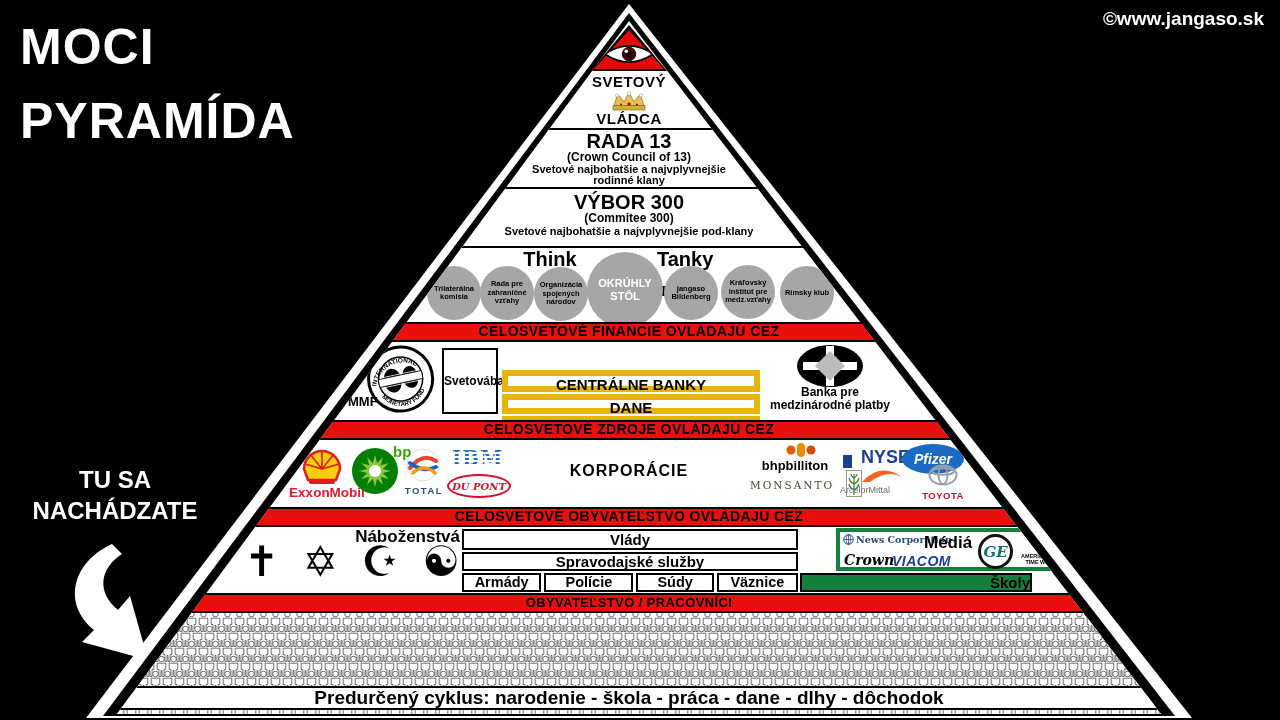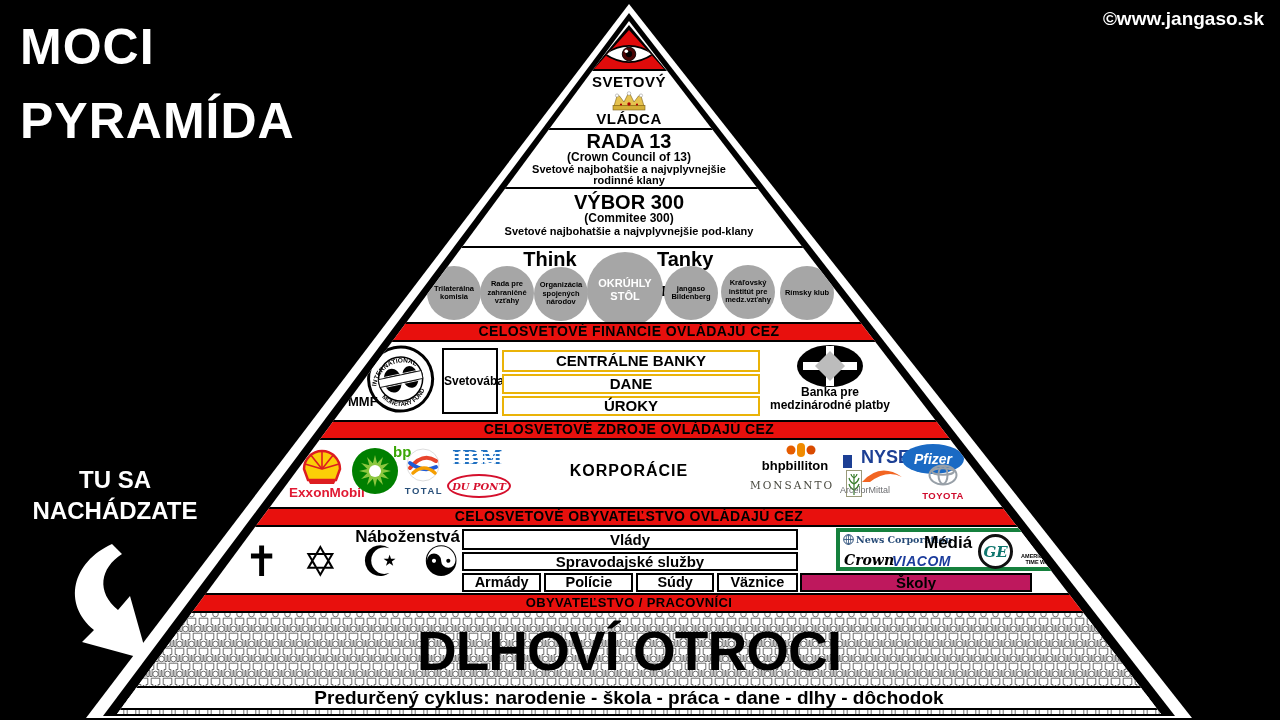--- a/index.html
+++ b/index.html
@@ -51,22 +51,22 @@
   .banner{position:absolute;left:0;width:1258px;text-align:center;background:#e8100d;
           border-top:2px solid #000;border-bottom:2px solid #000;height:20px;
           font-weight:bold;font-size:14px;line-height:15px;letter-spacing:.4px;color:#000;}
 
   
   .imf-wrap{position:absolute;left:366px;top:344px;transform:rotate(-12deg);}
   .mmf-label{position:absolute;left:348px;top:394px;font-size:13px;font-weight:bold;}
   .wb-box{position:absolute;left:442px;top:348px;width:56px;height:66px;border:2px solid #000;
           display:flex;flex-direction:row;align-items:center;justify-content:space-between;
           padding:1px 0;font-size:12px;font-weight:bold;line-height:13px;}
-  .fin-row{position:absolute;left:502px;width:258px;border:2px solid #eab308;text-align:center;
-           font-size:15px;font-weight:bold;background:#fff;}
+  .fin-row{position:absolute;left:502px;width:258px;border:6px solid #eab308;text-align:center;
+           font-size:15px;font-weight:bold;background:#fff;margin-top:20px;}
   .bis-logo{position:absolute;left:795px;top:344px;}
   .bis-label{position:absolute;left:745px;top:386px;width:170px;text-align:center;
              font-size:12px;font-weight:bold;line-height:13px;}
 
   
   .exxon{position:absolute;left:278px;top:485px;width:98px;text-align:center;
          color:#e01933;font-size:13.5px;font-weight:bold;}
   .bp-text{position:absolute;left:393px;top:443px;color:#3aa606;font-size:15px;font-weight:bold;}
   .total-text{position:absolute;left:396px;top:485px;width:56px;text-align:center;color:#29507a;
               font-size:9.5px;font-weight:bold;letter-spacing:1.5px;}
@@ -113,21 +113,21 @@
   .disney{position:absolute;left:4px;top:20px;font-family:"DejaVu Serif",serif;
           font-style:italic;font-weight:bold;font-size:14px;}
   .viacom{position:absolute;left:52px;top:21px;color:#1b3c9c;font-style:italic;
           font-weight:bold;font-size:14px;letter-spacing:.5px;}
   .ge{position:absolute;left:138px;top:2px;width:35px;height:35px;border:3px solid #111;
       border-radius:50%;display:flex;align-items:center;justify-content:center;
       font-family:"DejaVu Serif",serif;font-style:italic;font-weight:bold;font-size:15px;color:#0f766e;}
   .aol{position:absolute;left:180px;top:2px;width:50px;text-align:center;}
   .aol-txt{font-size:5.5px;font-weight:bold;line-height:6px;}
   .schools-box{position:absolute;left:800px;top:573px;width:232px;height:19px;border:2px solid #000;
-               text-align:center;font-size:15px;font-weight:bold;line-height:15px;background:#be185d;}
+               text-align:right;font-size:15px;font-weight:bold;line-height:15px;background:#15803d;}
 
   
   .crowd{position:absolute;left:0;top:613px;}
   .slaves{top:621px;font-size:55px;font-weight:bold;letter-spacing:-1px;line-height:60px;}
   .cycle-strip{position:absolute;left:0;top:686px;width:1258px;height:24px;background:#fff;
                border-top:2px solid #000;border-bottom:2px solid #000;text-align:center;
                font-size:19px;font-weight:bold;line-height:20px;}
 </style>
 </head>
 <body>
@@ -1114,17 +1114,16 @@
         <use href="#person" x="1182" y="88"></use>
         <use href="#person" x="1194" y="88"></use>
         <use href="#person" x="1206" y="88"></use>
         <use href="#person" x="1218" y="88"></use>
         <use href="#person" x="1230" y="88"></use>
         <use href="#person" x="1242" y="88"></use>
         <use href="#person" x="1254" y="88"></use>
         <use href="#person" x="1266" y="88"></use>
         <use href="#person" x="1278" y="88"></use>
       </svg>
-    <div class="cx slaves">DLHOVÍ OTROCI</div>
     <div class="cycle-strip">Predurčený cyklus: narodenie - škola - práca - dane - dlhy - dôchodok</div>
 
   </div>
 </div>
 
 </body></html>

